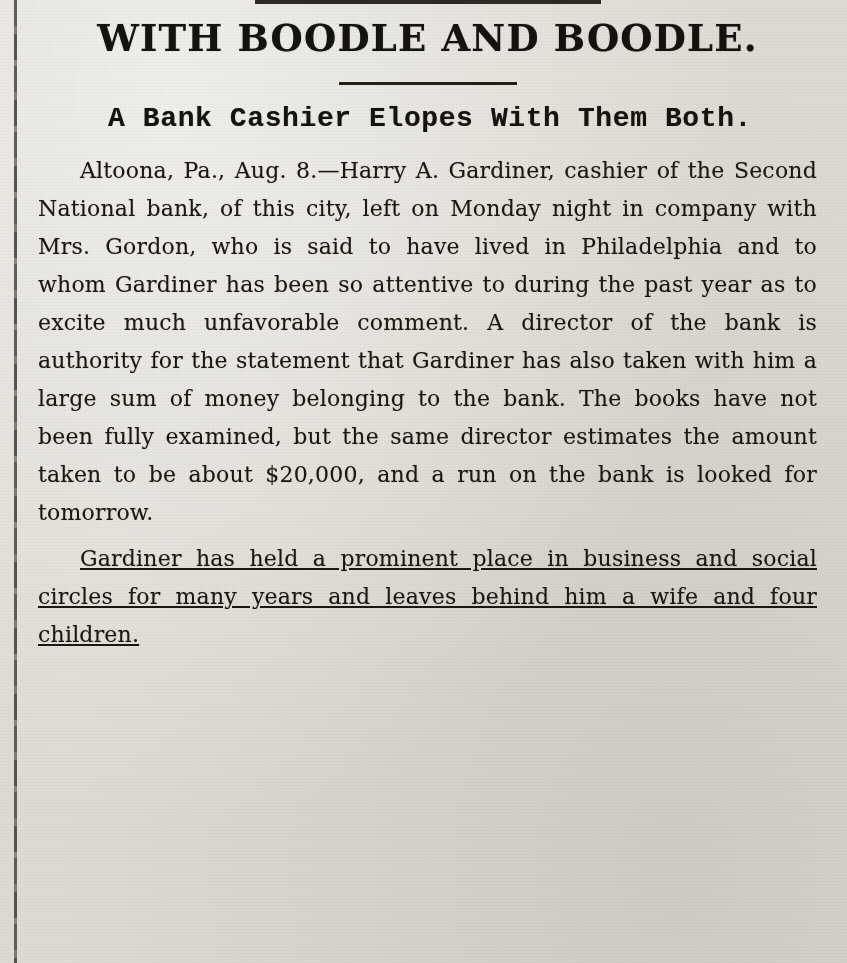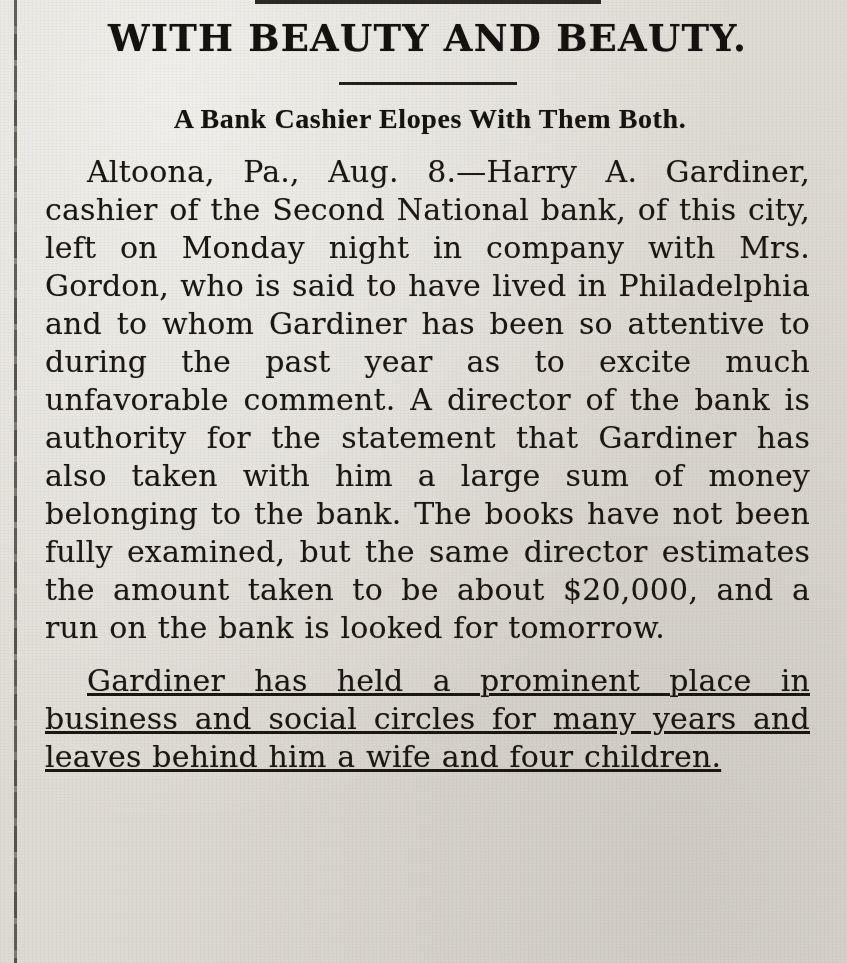--- a/index.html
+++ b/index.html
@@ -63,35 +63,35 @@
   .divider {
     width: 178px;
     height: 3px;
     background: #232019;
     margin: 22px auto 16px auto;
   }
   .subhead {
     margin: 0 auto;
     width: 800px;
     text-align: center;
-    font-family: Liberation Serif, serif;
+    font-family: Liberation Mono, monospace;
     font-weight: bold;
     font-size: 28px;
     letter-spacing: 0.6px;
     line-height: 1.32;
     color: #16140f;
     text-shadow: 0 0 1px rgba(0,0,0,0.35);
   }
   .body {
     margin-top: 14px;
   }
   .para {
-    margin: 15px;
+    margin: 8px;
     font-family: "DejaVu Serif", serif;
-    font-size: 30px;
+    font-size: 22px;
     line-height: 38px;
     color: #1b1812;
     text-align: justify;
     text-justify: inter-word;
     letter-spacing: 0.2px;
     word-spacing: 1px;
     text-shadow: 0 0 1px rgba(0,0,0,0.28);
   }
   .para + .para {
     margin-top: 1px;
@@ -116,21 +116,21 @@
   }
 </style>
 </head>
 <body>
 
 <div class="page">
 
   <div class="col-rule"></div>
   <div class="top-rule"></div>
 
-  <h1 class="headline">WITH BEAUTY AND BEAUTY.</h1>
+  <h1 class="headline">WITH BOODLE AND BOODLE.</h1>
 
   <div class="divider"></div>
 
   <h2 class="subhead">A Bank Cashier Elopes With Them Both.</h2>
 
   <div class="body">
     <p class="para"><span class="indent"></span><span>Altoona, Pa., Aug. 8.—Harry A. Gardiner, cashier of the Second National bank, of this city, left on Monday night in company with Mrs. Gordon, who is said to have lived in Philadelphia and to whom Gardiner has been so attentive to during the past year as to excite much unfavorable comment. A director of the bank is authority for the statement that Gardiner has also taken with him a large sum of money belonging to the bank. The books have not been fully examined, but the same director estimates the amount taken to be about $20,000, and a run on the bank is looked for tomorrow.</span></p>
     <p class="para"><span class="indent"></span><span>Gardiner has held a prominent place in business and social circles for many years and leaves behind him a wife and four children.</span></p>
   </div>
 

